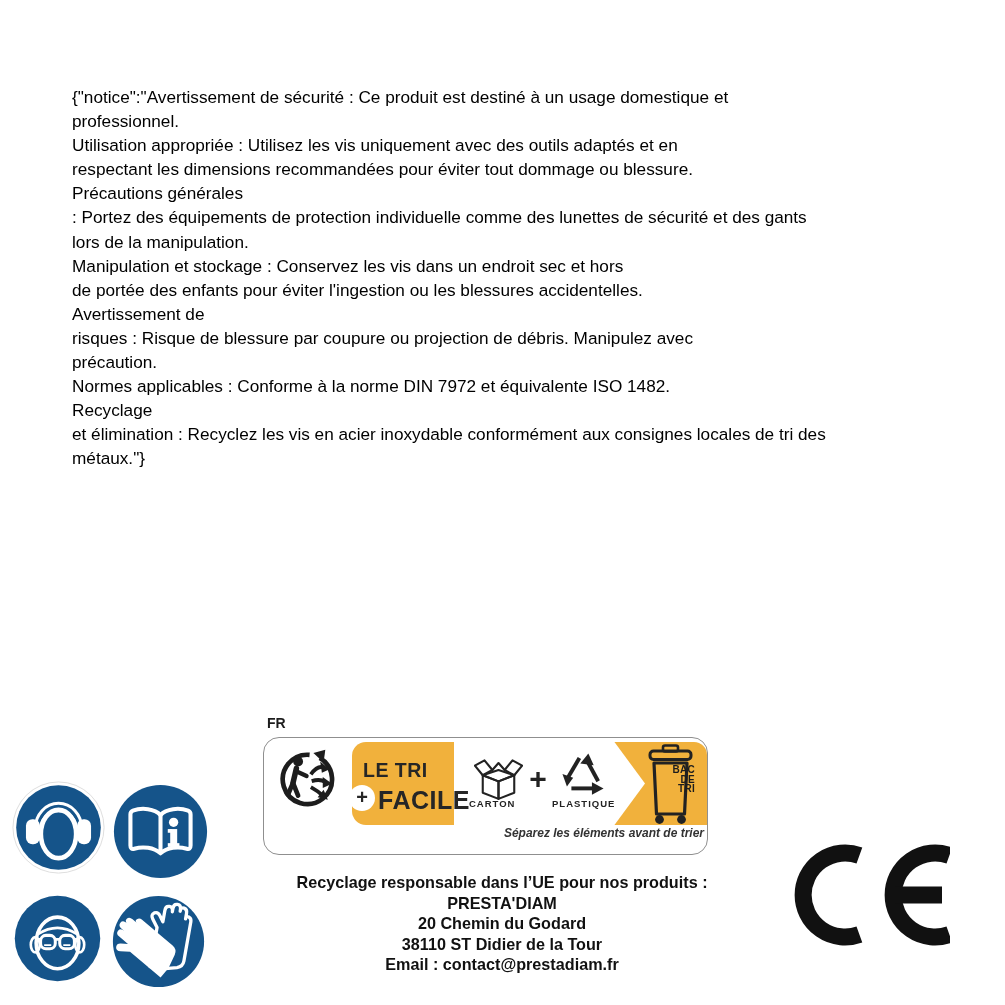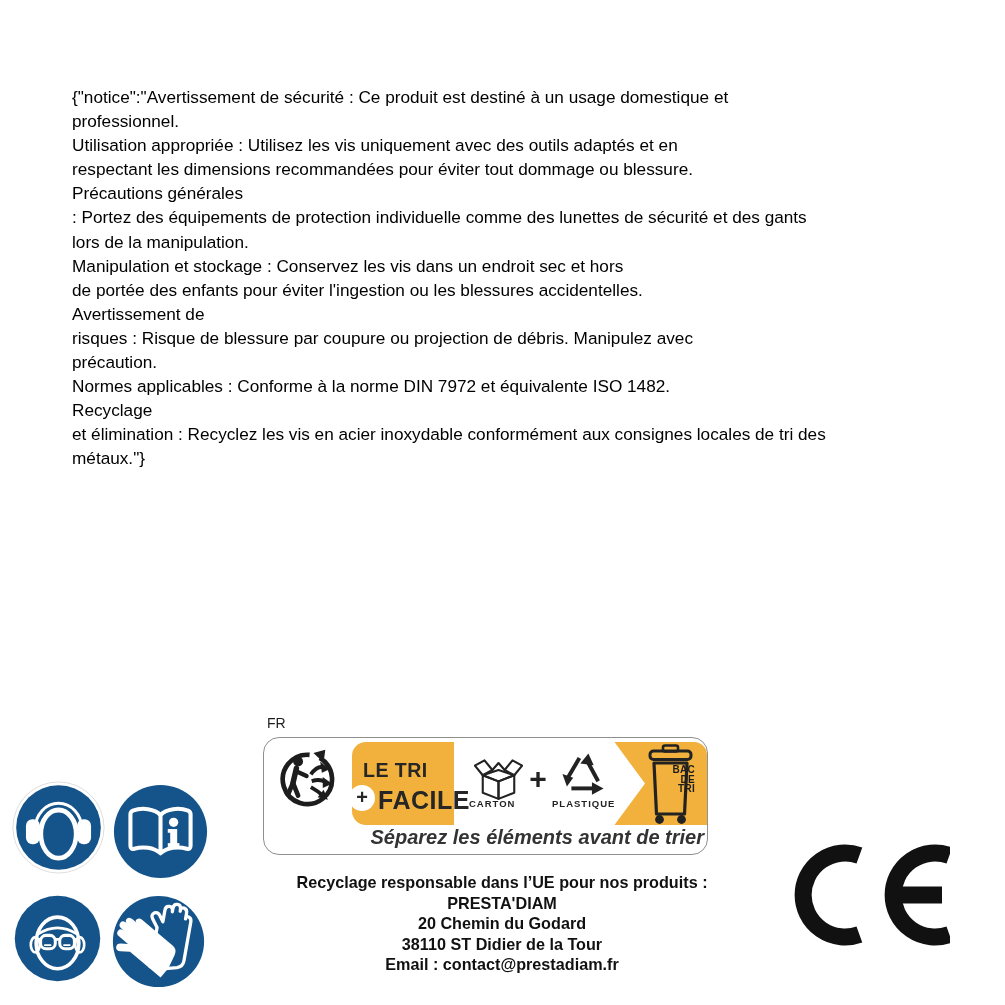--- a/index.html
+++ b/index.html
@@ -2,37 +2,37 @@
 <html><head>
 <meta charset="utf-8">
 <style>
   html,body{margin:0;padding:0;background:#ffffff;}
   .page{position:relative;width:1005px;height:1005px;background:#fff;overflow:hidden;
         font-family:"Liberation Sans","DejaVu Sans",sans-serif;color:#000;}
   .abs{position:absolute;}
   .doc-title{top:26px;left:0;width:100%;text-align:center;font-size:16.5px;font-weight:bold;letter-spacing:.2px;}
   .body-text{top:85px;left:72px;width:905px;font-size:17.2px;line-height:24.1px;white-space:pre-line;}
   
-  .fr-code{top:715px;left:267px;font-size:14px;font-weight:normal;color:#1d1d1d;}
+  .fr-code{top:715px;left:267px;font-size:14px;font-weight:bold;color:#1d1d1d;}
   .tri-box{top:737px;left:263px;width:443px;height:116px;background:#fff;border:1.5px solid #8f8f8f;border-radius:16px;}
   .tri-yellow{position:absolute;left:88px;top:4px;right:0;height:83px;background:#F1B13C;border-radius:14px 13px 0 14px;}
   .tri-chevron{position:absolute;left:190px;top:4px;width:191px;height:83px;background:#fff;
                clip-path:polygon(0 0,84% 0,100% 50%,84% 100%,0 100%);}
   .triman{position:absolute;left:12px;top:9px;}
   .letri{position:absolute;left:99px;top:21px;font-size:19.5px;font-weight:800;color:#262626;letter-spacing:.5px;}
   .plus-circle{position:absolute;left:85px;top:47px;width:26px;height:26px;border-radius:50%;background:#fff;
                text-align:center;font-size:20px;font-weight:900;color:#262626;line-height:25px;}
   .facile{position:absolute;left:114px;top:48px;font-size:25px;font-weight:800;color:#262626;letter-spacing:.5px;}
   .mat-icon{position:absolute;top:13px;}
   .mat-label{position:absolute;top:60px;font-size:9.5px;font-weight:bold;color:#222;letter-spacing:1px;}
   .mat-plus{position:absolute;left:262px;top:24px;width:24px;text-align:center;font-size:30px;font-weight:800;color:#222;}
   .bin{position:absolute;left:382px;top:6px;width:49px;height:83px;}
   .bin-text{position:absolute;left:0;top:21px;width:100%;text-align:right;font-size:10px;line-height:9.6px;
             font-weight:800;color:#1d1d1d;letter-spacing:.3px;}
-  .separez{position:absolute;right:3px;top:88px;font-size:20px;font-style:italic;font-weight:600;color:#333;}
+  .separez{position:absolute;right:3px;top:88px;font-size:12px;font-style:italic;font-weight:600;color:#333;}
   
   .responsible{top:872px;left:252px;width:500px;text-align:center;font-size:16.2px;font-weight:bold;line-height:20.6px;color:#111;}
   
   .picto{position:absolute;}
 </style>
 </head>
 <body>
 
 <div class="page">
 

